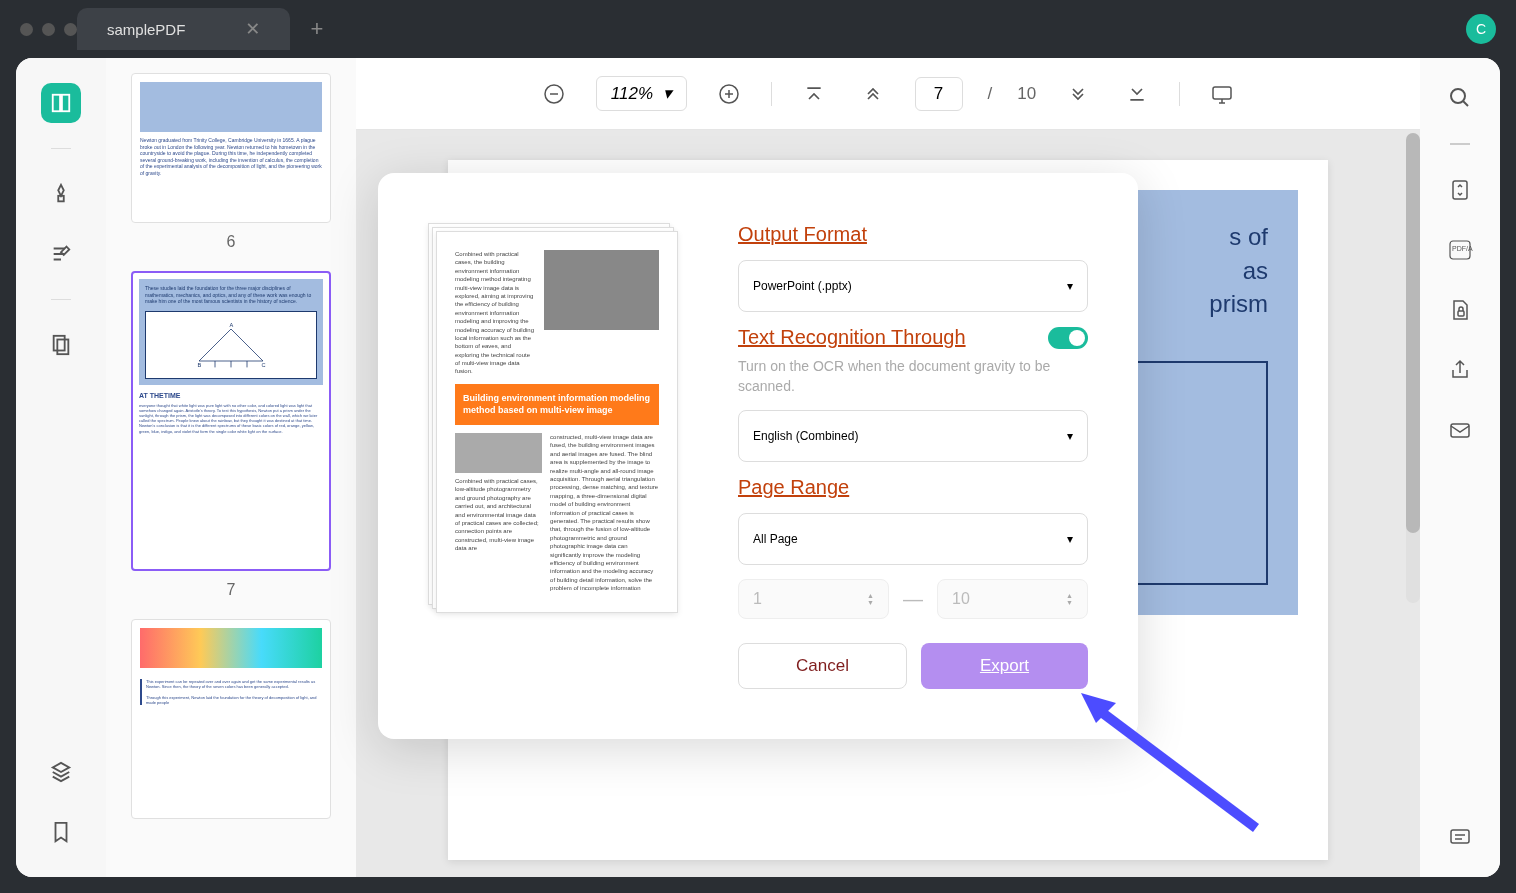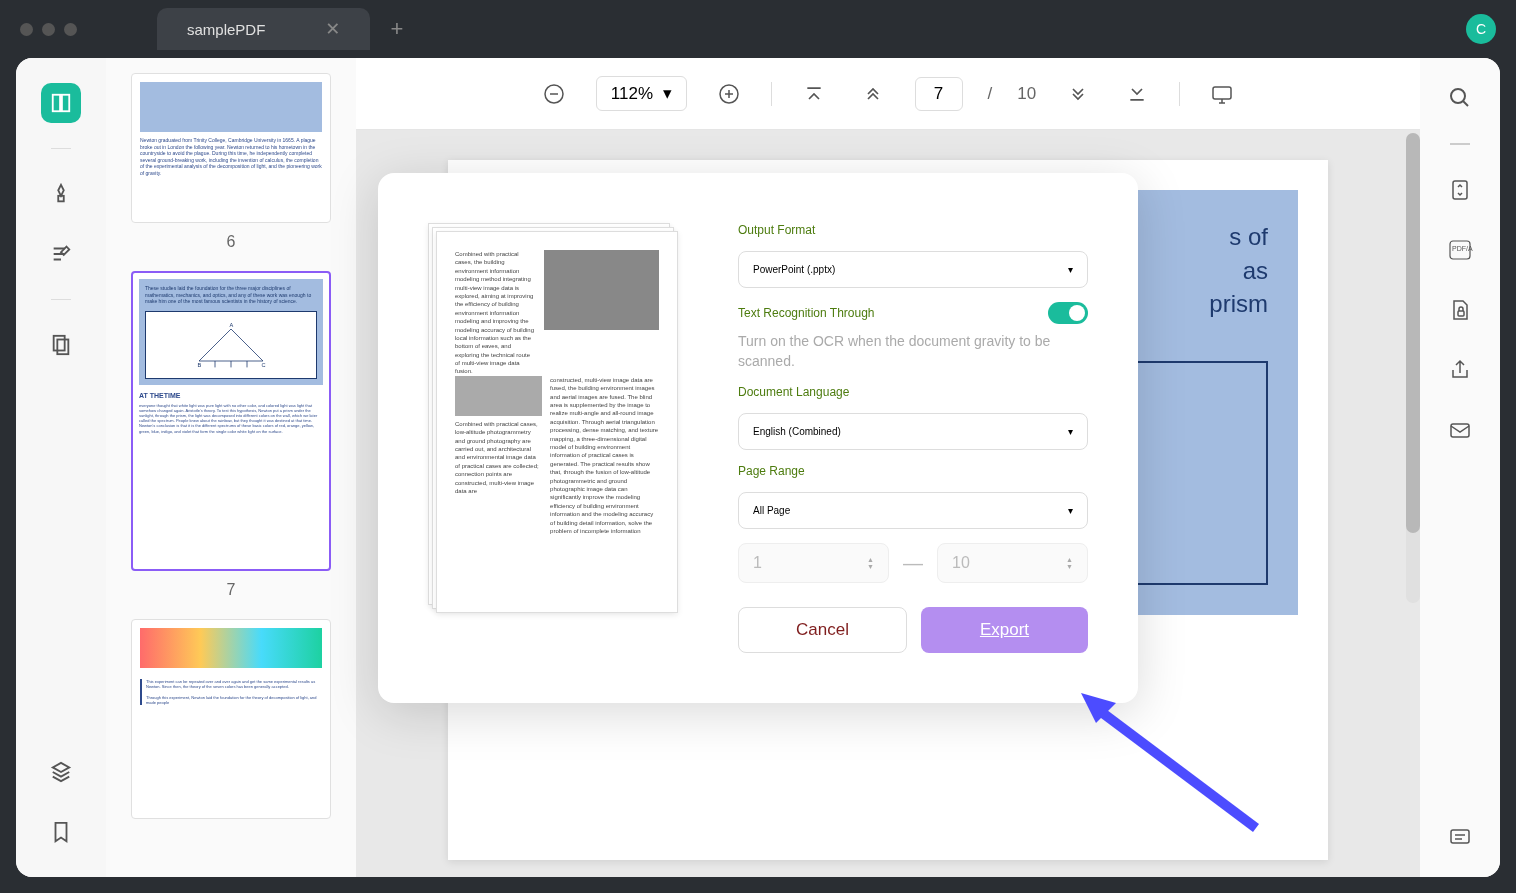--- a/index.html
+++ b/index.html
@@ -3,21 +3,21 @@
   <meta charset="utf-8">
   <style>
     * { margin: 0; padding: 0; box-sizing: border-box; font-family: -apple-system, BlinkMacSystemFont, sans-serif; }
     body { background: #2a2e33; width: 1516px; height: 893px; overflow: hidden; }
     
     .window { width: 100%; height: 100%; display: flex; flex-direction: column; }
     
     .title-bar { height: 58px; background: #2a2e33; display: flex; align-items: center; padding: 0 20px; }
     .traffic-lights { display: flex; gap: 9px; }
     .light { width: 13px; height: 13px; border-radius: 50%; background: #555; }
-    .tab { margin-left: 80px; background: #3d4147; border-radius: 10px 10px 0 0; padding: 10px 30px; color: #e0e0e0; font-size: 15px; display: flex; align-items: center; gap: 60px; }
+    .tab { background: #3d4147; border-radius: 10px 10px 0 0; padding: 10px 30px; color: #e0e0e0; font-size: 15px; display: flex; align-items: center; gap: 60px; }
     .tab-close { color: #888; font-size: 18px; }
     .tab-add { margin-left: 20px; color: #888; font-size: 22px; }
     .avatar { margin-left: auto; width: 30px; height: 30px; border-radius: 50%; background: #1abc9c; color: white; display: flex; align-items: center; justify-content: center; font-size: 14px; }
     
     .main-area { flex: 1; background: #f0f0f0; border-radius: 16px; margin: 0 16px 16px 16px; display: flex; position: relative; overflow: hidden; }
     
     .left-sidebar { width: 90px; background: #f7f7f7; display: flex; flex-direction: column; align-items: center; padding: 25px 0; gap: 20px; }
     .sidebar-icon { width: 40px; height: 40px; display: flex; align-items: center; justify-content: center; border-radius: 10px; cursor: pointer; }
     .sidebar-icon.active { background: #1abc9c; }
     .sidebar-divider { width: 20px; height: 1px; background: #ddd; margin: 5px 0; }
@@ -28,21 +28,21 @@
     .thumb-img { width: 200px; height: 150px; background: white; border: 1px solid #e0e0e0; border-radius: 4px; margin: 0 auto; display: flex; flex-direction: column; padding: 8px; font-size: 5px; color: #2e4a8c; line-height: 1.3; }
     .thumb-img.selected { border: 2px solid #8b5cf6; height: 300px; padding: 6px; }
     .thumb-num { text-align: center; color: #666; margin-top: 10px; font-size: 16px; }
     .thumb-blue { background: #a3bce0; width: 100%; height: 50px; margin-bottom: 5px; }
     .thumb-rainbow { background: linear-gradient(90deg, #ff6b6b, #feca57, #48dbfb, #1dd1a1); width: 100%; height: 40px; margin-bottom: 5px; }
     
     .content-area { flex: 1; display: flex; flex-direction: column; }
     .toolbar { height: 72px; background: white; border-bottom: 1px solid #e5e5e5; display: flex; align-items: center; justify-content: center; gap: 25px; padding: 0 30px; }
     .tb-btn { width: 34px; height: 34px; display: flex; align-items: center; justify-content: center; cursor: pointer; color: #555; }
     .tb-divider { width: 1px; height: 24px; background: #ddd; }
-    .zoom-display { border: 1px solid #ddd; border-radius: 6px; padding: 6px 14px; font-size: 17px; display: flex; align-items: center; gap: 10px; }
+    .zoom-display { border: 1px solid #ddd; border-radius: 6px; padding: 6px 14px; font-size: 17px; display: flex; align-items: center; gap: 10px; font-style: italic; }
     .page-input { border: 1px solid #ddd; border-radius: 6px; padding: 6px 14px; width: 48px; text-align: center; font-size: 17px; }
     .page-total { font-size: 17px; color: #666; }
     
     .document-view { flex: 1; background: #e8e8e8; padding: 30px; overflow: hidden; position: relative; }
     .doc-page { background: white; width: 880px; height: 700px; margin: 0 auto; box-shadow: 0 2px 8px rgba(0,0,0,0.1); padding: 30px; }
     .doc-blue-box { background: #a3bce0; padding: 30px; color: #1e3a6e; }
     .doc-title-text { font-size: 24px; text-align: right; line-height: 1.4; }
     .doc-diagram { margin-top: 40px; border: 2px solid #1e3a6e; padding: 30px; display: flex; justify-content: center; }
     
     .right-sidebar { width: 80px; background: #fafafa; display: flex; flex-direction: column; align-items: center; padding: 25px 0; gap: 30px; }
@@ -62,22 +62,22 @@
     .preview-page.back { top: 0; left: 0; right: 8px; bottom: 8px; }
     .preview-page.mid { top: 4px; left: 4px; right: 4px; bottom: 4px; }
     .preview-page.front { top: 8px; left: 8px; right: 0; bottom: 0; padding: 18px; font-size: 6px; color: #444; line-height: 1.4; }
     .pv-orange { background: #ff7a1a; color: white; font-size: 9px; padding: 8px; margin: 8px 0; font-weight: bold; }
     .pv-img-gray { background: #888; width: 100%; height: 80px; margin-bottom: 6px; }
     .pv-row { display: flex; gap: 8px; }
     .pv-col { flex: 1; }
     .pv-small-img { background: #aaa; width: 100%; height: 40px; margin-bottom: 4px; }
     
     .modal-form { flex: 1; display: flex; flex-direction: column; gap: 14px; }
-    .form-label { font-size: 12px; color: #4d7c0f; }
-    .form-select { border: 1px solid #ddd; border-radius: 8px; padding: 12px 14px; font-size: 10px; display: flex; justify-content: space-between; align-items: center; cursor: pointer; background: white; }
+    .form-label { font-size: 20px; color: #c2410c; text-decoration: underline; }
+    .form-select { border: 1px solid #ddd; border-radius: 8px; padding: 18px 14px; font-size: 12px; display: flex; justify-content: space-between; align-items: center; cursor: pointer; background: white; }
     .form-row-toggle { display: flex; justify-content: space-between; align-items: center; }
     .toggle { width: 40px; height: 22px; background: #1abc9c; border-radius: 11px; position: relative; cursor: pointer; }
     .toggle::after { content: ''; position: absolute; right: 3px; top: 3px; width: 16px; height: 16px; background: white; border-radius: 50%; }
     .form-hint { font-size: 14px; color: #aaa; line-height: 1.4; margin-top: -6px; }
     .range-row { display: flex; align-items: center; gap: 14px; }
     .range-input { border: 1px solid #eee; background: #fafafa; border-radius: 8px; padding: 10px 14px; flex: 1; display: flex; justify-content: space-between; align-items: center; color: #bbb; }
     .range-sep { color: #bbb; font-size: 20px; }
     .spinner { display: flex; flex-direction: column; gap: 0; font-size: 7px; color: #aaa; }
     .button-row { display: flex; gap: 14px; margin-top: 10px; }
     .btn { flex: 1; padding: 12px; border-radius: 8px; font-size: 17px; text-align: center; cursor: pointer; border: none; }
@@ -332,20 +332,21 @@
           <div class="preview-stack">
             <div class="preview-page back"></div>
             <div class="preview-page mid"></div>
             <div class="preview-page front">
               <div class="pv-row">
                 <div class="pv-col" style="flex:0.7">Combined with practical cases, the building environment information modeling method integrating multi-view image data is explored, aiming at improving the efficiency of building environment information modeling and improving the modeling accuracy of building local information such as the bottom of eaves, and exploring the technical route of multi-view image data fusion.</div>
                 <div class="pv-col">
                     <div class="pv-img-gray"></div>
                   </div>
               </div>
+              <div class="pv-orange">Building environment information modeling method based on multi-view image</div>
               <div class="pv-row">
                 <div class="pv-col" style="flex:0.8"><div class="pv-small-img"></div>Combined with practical cases, low-altitude photogrammetry and ground photography are carried out, and architectural and environmental image data of practical cases are collected; connection points are constructed, multi-view image data are</div>
                 <div class="pv-col">constructed, multi-view image data are fused, the building environment images and aerial images are fused. The blind area is supplemented by the image to realize multi-angle and all-round image acquisition. Through aerial triangulation processing, dense matching, and texture mapping, a three-dimensional digital model of building environment information of practical cases is generated. The practical results show that, through the fusion of low-altitude photogrammetric and ground photographic image data can significantly improve the modeling efficiency of building environment information and the modeling accuracy of building detail information, solve the problem of incomplete information</div>
               </div>
             </div>
           </div>
         </div>
 
         <div class="modal-form">
           <div class="form-label">Output Format</div>
@@ -353,21 +354,20 @@
             <span>PowerPoint (.pptx)</span>
             <span>▾</span>
           </div>
 
           <div class="form-row-toggle">
             <div class="form-label">Text Recognition Through</div>
             <div class="toggle"></div>
           </div>
           <div class="form-hint">Turn on the OCR when the document gravity to be scanned.</div>
 
-          <div class="form-label">Document Language</div>
           <div class="form-select">
             <span>English (Combined)</span>
             <span>▾</span>
           </div>
 
           <div class="form-label">Page Range</div>
           <div class="form-select">
             <span>All Page</span>
             <span>▾</span>
           </div>

